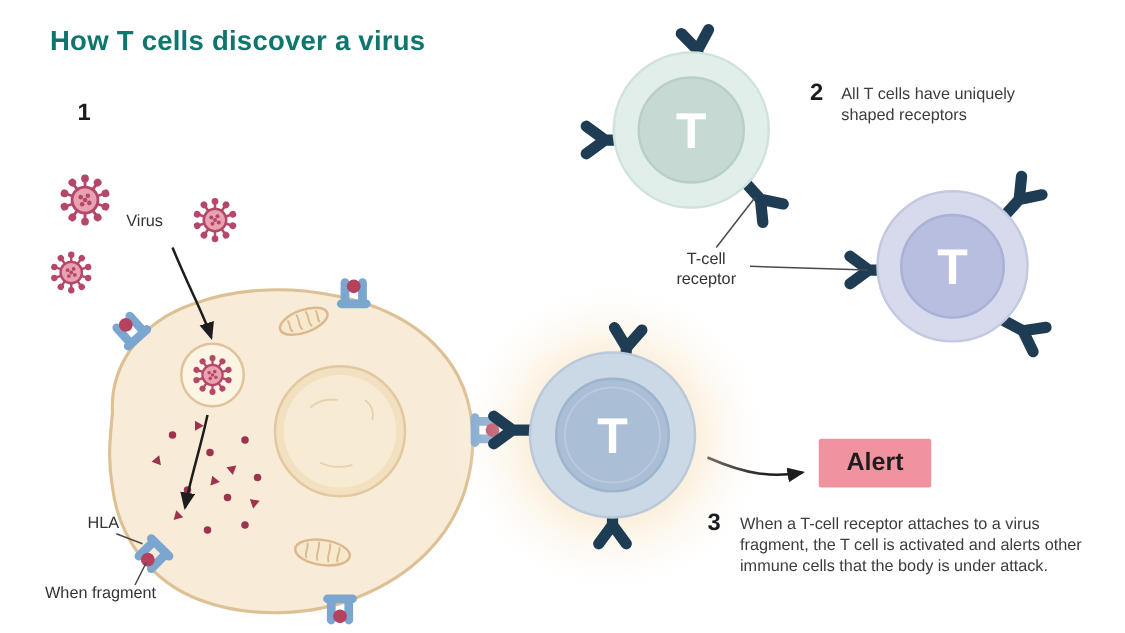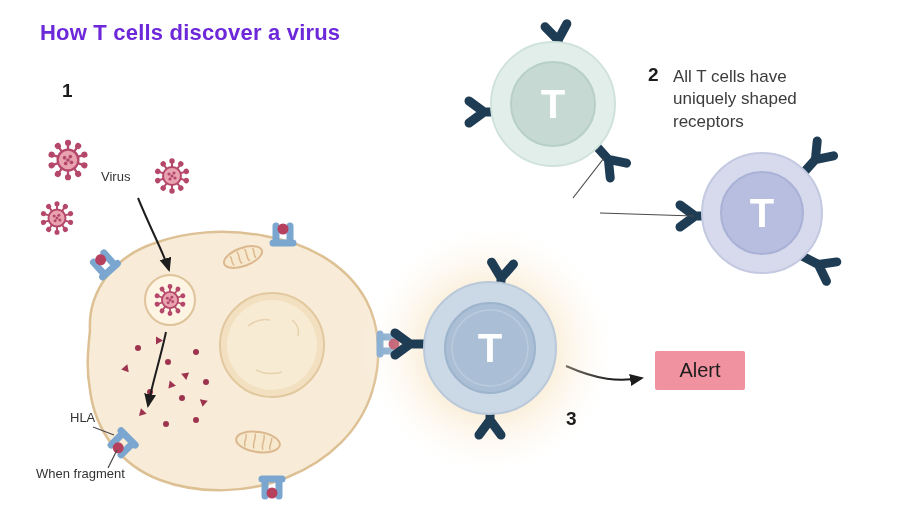--- a/index.html
+++ b/index.html
@@ -3,35 +3,35 @@
 <meta charset="utf-8">
 <style>
   html,body{margin:0;padding:0;background:#ffffff;}
   .canvas{
     position:relative;width:900px;height:506px;background:#ffffff;overflow:hidden;
     font-family:"Liberation Sans", sans-serif;color:#2b2b2b;
   }
   .canvas svg{position:absolute;left:0;top:0;}
   .page-title{
     position:absolute;left:40px;top:20px;margin:0;
-    font-size:22px;font-weight:800;color:#6d28d9;letter-spacing:.2px;
+    font-size:22px;font-weight:800;color:#0f766e;letter-spacing:.2px;
   }
   .step-num{position:absolute;font-size:19px;font-weight:800;color:#1c1c1c;}
-  .step-text{position:absolute;font-size:17px;line-height:1.32;color:#3c3c3c;margin:0;}
+  .step-text{position:absolute;font-size:13px;line-height:1.32;color:#3c3c3c;margin:0;}
   .num-1{left:62px;top:80px;}   .text-1{left:88px;top:82px;width:292px;}
   .num-2{left:648px;top:64px;}  .text-2{left:673px;top:66px;width:180px;}
   .num-3{left:566px;top:408px;} .text-3{left:592px;top:410px;width:292px;}
   .diagram-label{position:absolute;font-size:13px;color:#333;}
   .virus-label{left:101px;top:169px;}
   .hla-label{left:70px;top:410px;}
   .fragment-label{left:36px;top:466px;}
   .receptor-label{left:530px;top:199px;width:70px;text-align:center;line-height:1.25;}
   .alert-box{
     position:absolute;left:655px;top:351px;width:90px;height:39px;
-    background:#f0929f;color:#1d1d1d;font-size:20px;font-weight:400;
+    background:#f0929f;color:#1d1d1d;font-size:20px;font-weight:700;
     display:flex;align-items:center;justify-content:center;border-radius:2px;
   }
   .t-letter{font-size:40px;font-weight:700;fill:#ffffff;font-family:"Liberation Sans",sans-serif;}
 </style>
 </head>
 <body>
 
 <div class="canvas">
 
   <svg width="900" height="506" viewBox="0 0 900 506">
@@ -202,20 +202,22 @@
   </svg>
 
   <h1 class="page-title">How T cells discover a virus</h1>
 
   <span class="step-num num-1">1</span>
 
   <span class="step-num num-2">2</span>
   <p class="step-text text-2">All T cells have uniquely shaped receptors</p>
 
   <span class="step-num num-3">3</span>
+  <p class="step-text text-3">When a T-cell receptor attaches to a virus fragment, the T cell is activated and alerts other immune cells that the body is under attack.</p>
 
   <span class="diagram-label virus-label">Virus</span>
   <span class="diagram-label hla-label">HLA</span>
   <span class="diagram-label fragment-label">When fragment</span>
+  <span class="diagram-label receptor-label">T-cell receptor</span>
 
   <div class="alert-box">Alert</div>
 
 </div>
 
 </body></html>

